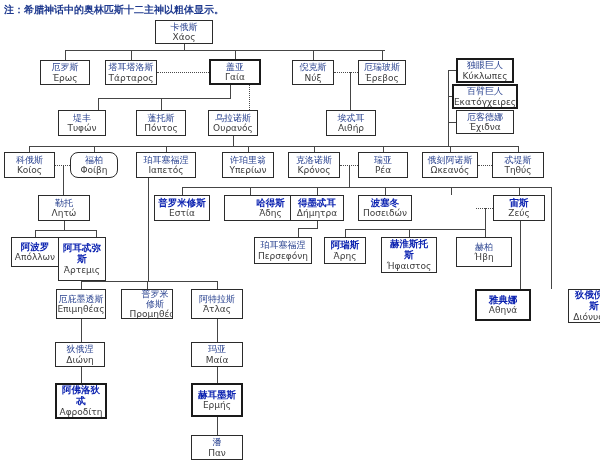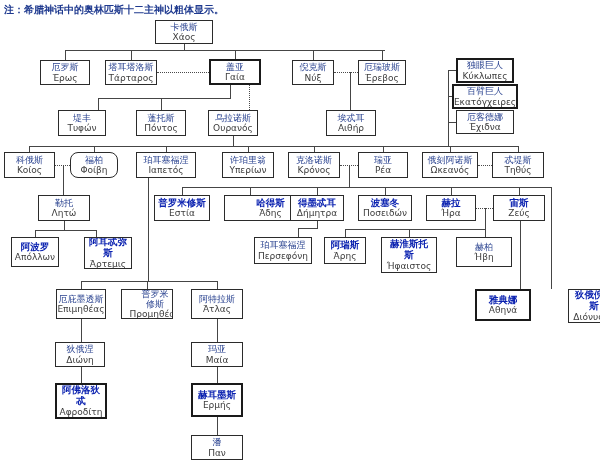--- a/index.html
+++ b/index.html
@@ -195,33 +195,29 @@
       <span class="el">Άδης</span>
     </div>
     <div class="node olympian" style="left: 290px; top: 195px; width: 54px; height: 26px;">
       <span class="zh">得墨忒耳</span>
       <span class="el">Δήμητρα</span>
     </div>
     <div class="node olympian" style="left: 358px; top: 195px; width: 54px; height: 26px;">
       <span class="zh">波塞冬</span>
       <span class="el">Ποσειδών</span>
     </div>
-    <div class="node olympian" style="left: 426px; top: 195px; width: 50px; height: 26px;">
-      <span class="zh">赫拉</span>
-      <span class="el">Ήρα</span>
-    </div>
     <div class="node olympian" style="left: 493px; top: 195px; width: 52px; height: 26px; text-align: center;">
       <span class="zh">宙斯</span>
       <span class="el">Ζεύς</span>
     </div>
     <div class="node olympian" style="left: 11px; top: 237px; width: 48px; height: 30px;">
       <span class="zh">阿波罗</span>
       <span class="el">Απόλλων</span>
     </div>
-    <div class="node olympian" style="left: 84px; top: 237px; width: 48px; height: 32px;">
+    <div class="node olympian" style="left: 58px; top: 237px; width: 48px; height: 44px;">
       <span class="zh">阿耳忒弥
 斯</span>
       <span class="el">Άρτεμις</span>
     </div>
     <div class="node" style="left: 254px; top: 237px; width: 58px; height: 27px;">
       <span class="zh">珀耳塞福涅</span>
       <span class="el">Περσεφόνη</span>
     </div>
     <div class="node olympian" style="left: 324px; top: 237px; width: 42px; height: 27px;">
       <span class="zh">阿瑞斯</span>

